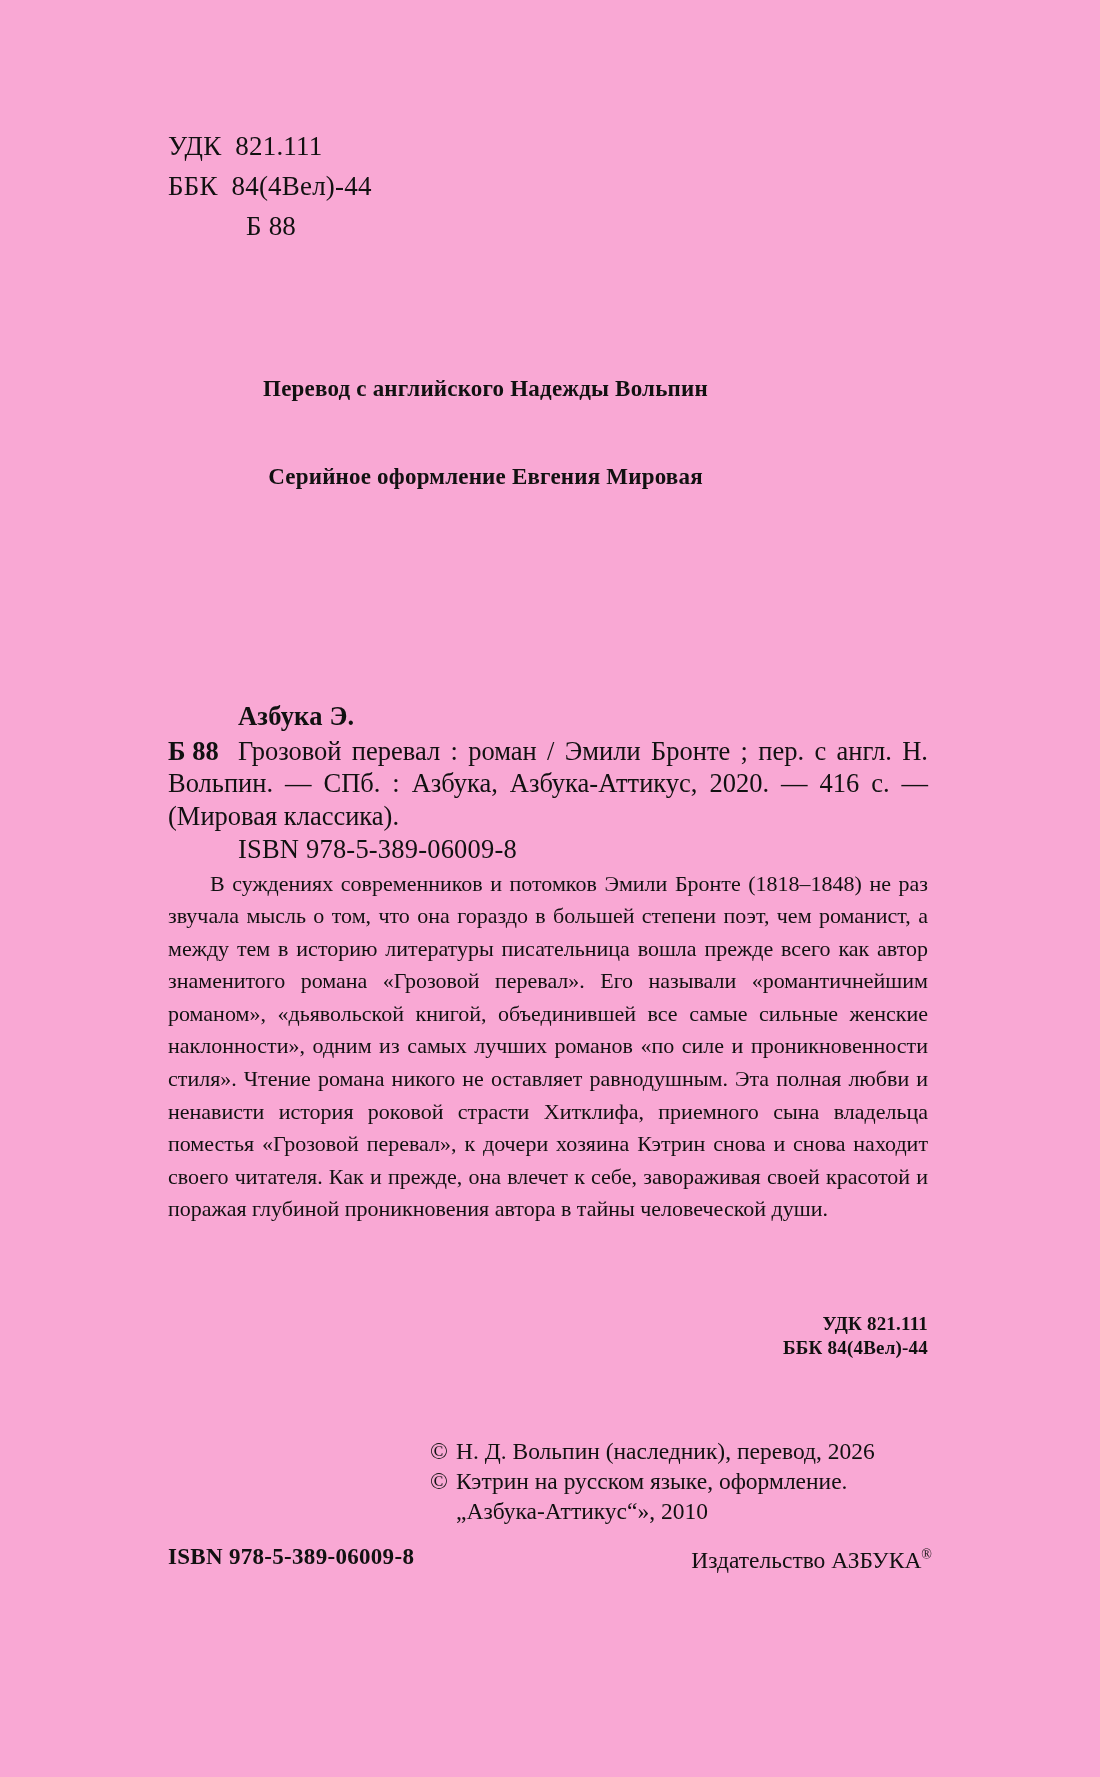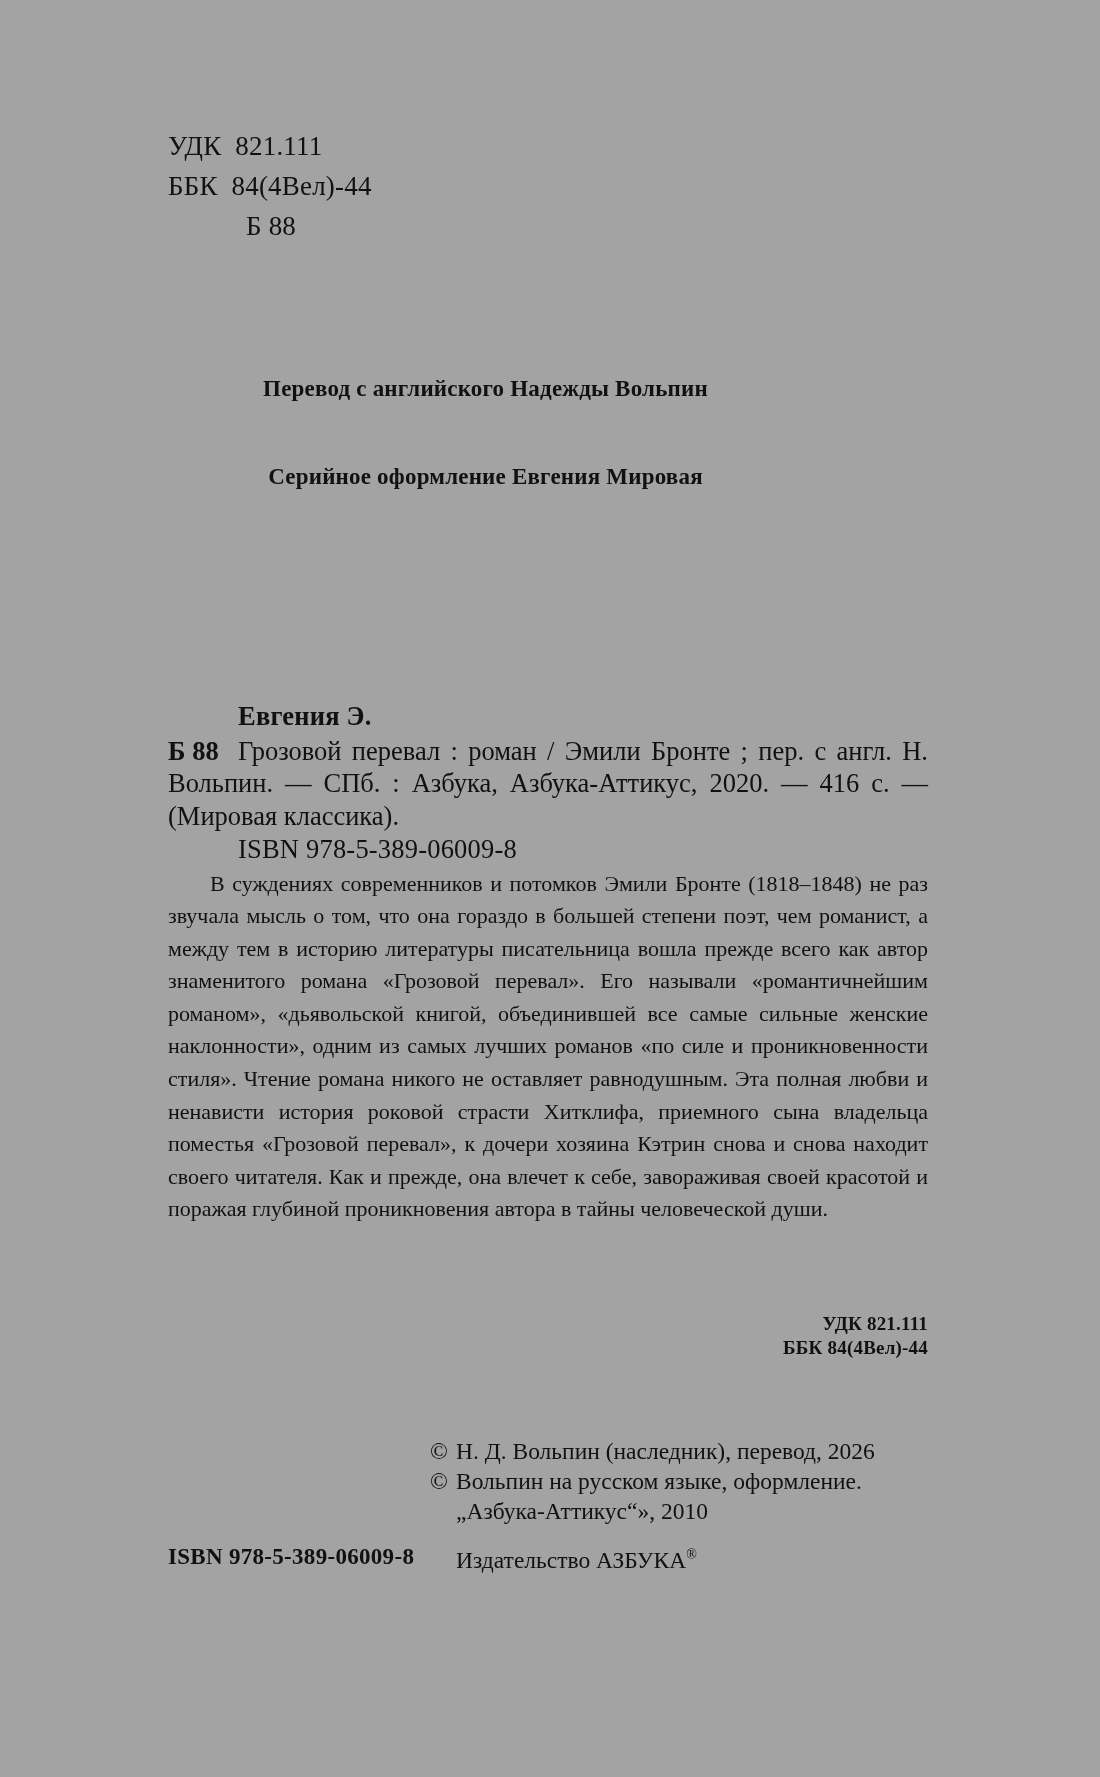--- a/index.html
+++ b/index.html
@@ -13,21 +13,21 @@
     position: relative;
     font-family: "Liberation Serif", serif;
     color: #111111;
     overflow: hidden;
   }
   .page {
     position: absolute;
     left: 0; top: 0;
     width: 1100px;
     height: 1777px;
-    background: #a3a3a3;
+    background: #f9a8d4;
   }
 
   
   .classification {
     position: absolute;
     left: 168px;
     top: 126px;
     font-size: 27px;
     line-height: 40px;
     letter-spacing: 0.2px;
@@ -142,26 +142,27 @@
     position: absolute;
     left: 168px;
     top: 1544px;
     font-size: 23px;
     font-weight: 700;
     letter-spacing: 0.3px;
   }
 
   .publisher {
     position: absolute;
-    left: 430px;
+    left: 406px;
     top: 1540px;
     width: 500px;
     font-size: 23.5px;
     line-height: 30px;
     padding-left: 26px;
+    text-align: right;
   }
   .publisher sup {
     font-size: 14px;
     vertical-align: super;
   }
 </style>
 </head>
 <body>
 
 <div class="page">
@@ -171,21 +172,21 @@
     <div class="row">ББК  84(4Вел)-44</div>
     <div class="row indent">Б 88</div>
   </div>
 
   <div class="credits">
     <div class="credit-line">Перевод с английского Надежды Вольпин</div>
     <div class="credit-line">Серийное оформление Евгения Мировая</div>
   </div>
 
   <div class="cip">
-    <div class="cip-author">Евгения Э.</div>
+    <div class="cip-author">Азбука Э.</div>
 
     <div class="cip-desc">
       <span class="cip-sigil">Б 88</span>
       <span class="first-indent"></span><span>Грозовой перевал : роман / Эмили Бронте ; пер. с англ. Н. Вольпин. — СПб. : Азбука, Азбука-Аттикус, 2020. — 416 с. — (Мировая классика).</span>
     </div>
 
     <div class="cip-isbn">ISBN 978-5-389-06009-8</div>
 
     <div class="annotation">
       <span class="first-indent"></span><span>В суждениях современников и потомков Эмили Бронте (1818–1848) не раз звучала мысль о том, что она гораздо в большей степени поэт, чем романист, а между тем в историю литературы писательница вошла прежде всего как автор знаменитого романа «Грозовой перевал». Его называли «романтичнейшим романом», «дьявольской книгой, объединившей все самые сильные женские наклонности», одним из самых лучших романов «по силе и проникновенности стиля». Чтение романа никого не оставляет равнодушным. Эта полная любви и ненависти история роковой страсти Хитклифа, приемного сына владельца поместья «Грозовой перевал», к дочери хозяина Кэтрин снова и снова находит своего читателя. Как и прежде, она влечет к себе, завораживая своей красотой и поражая глубиной проникновения автора в тайны человеческой души.</span>
@@ -195,21 +196,21 @@
   <div class="udk-small">
     <div>УДК 821.111</div>
     <div>ББК 84(4Вел)-44</div>
   </div>
 
   <div class="copyright">
     <div class="c-row">
       <span class="c-mark">©</span><span>Н. Д. Вольпин (наследник), перевод, 2026</span>
     </div>
     <div class="c-row">
-      <span class="c-mark">©</span><span>Вольпин на русском языке, оформление.</span>
+      <span class="c-mark">©</span><span>Кэтрин на русском языке, оформление.</span>
     </div>
     <div class="c-row plain">„Азбука-Аттикус“», 2010</div>
   </div>
 
   <div class="publisher">
     <span>Издательство АЗБУКА</span><sup>®</sup>
   </div>
 
   <div class="isbn-bottom">ISBN 978-5-389-06009-8</div>
 

